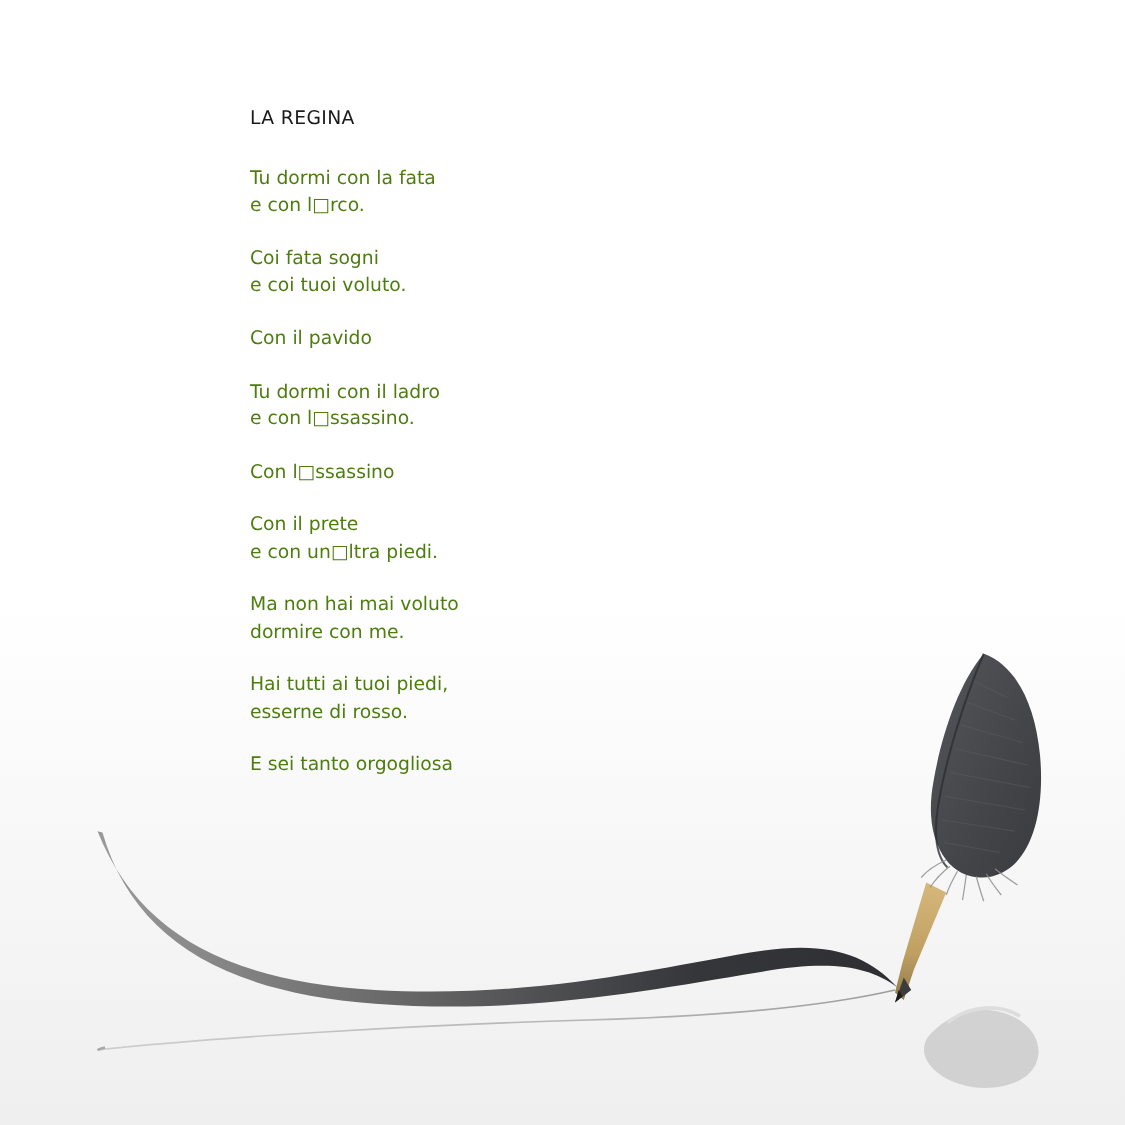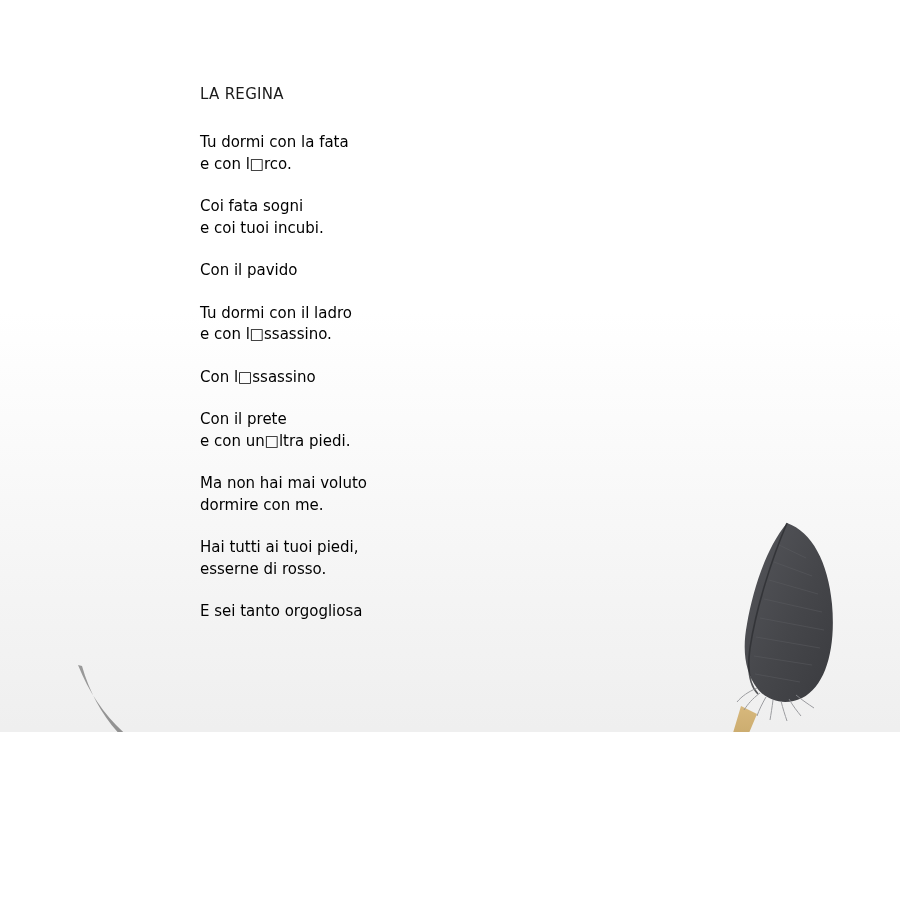--- a/index.html
+++ b/index.html
@@ -9,21 +9,21 @@
   body {
     width: 900px;
     height: 900px;
     background: #ffffff;
     font-family: "DejaVu Sans", sans-serif;
     overflow: hidden;
   }
   #page {
     position: relative;
     width: 900px;
-    height: 732px;
+    height: 900px;
     background: #ffffff;
     overflow: hidden;
   }
   
   #bottom-wash {
     position: absolute;
     left: 0;
     bottom: 0;
     width: 900px;
     height: 420px;
@@ -46,21 +46,21 @@
   }
   .stanza {
     margin: 0 0 21px 0;
   }
   .stanza:last-child {
     margin-bottom: 16px;
   }
   .line {
     font-size: 15px;
     line-height: 21.5px;
-    color: #000000;
+    color: #4d7c0f;
     white-space: pre;
   }
   #quill-art {
     position: absolute;
     left: 0;
     top: 500px;
     width: 900px;
     height: 400px;
     pointer-events: none;
   }
@@ -75,21 +75,21 @@
   <div id="poem">
     <div id="poem-title">LA REGINA</div>
 
     <div class="stanza">
       <div class="line">Tu dormi con la fata</div>
       <div class="line">e con l□rco.</div>
     </div>
 
     <div class="stanza">
       <div class="line">Coi fata sogni</div>
-      <div class="line">e coi tuoi incubi.</div>
+      <div class="line">e coi tuoi voluto.</div>
     </div>
 
     <div class="stanza">
       <div class="line">Con il pavido</div>
     </div>
 
     <div class="stanza">
       <div class="line">Tu dormi con il ladro</div>
       <div class="line">e con l□ssassino.</div>
     </div>

